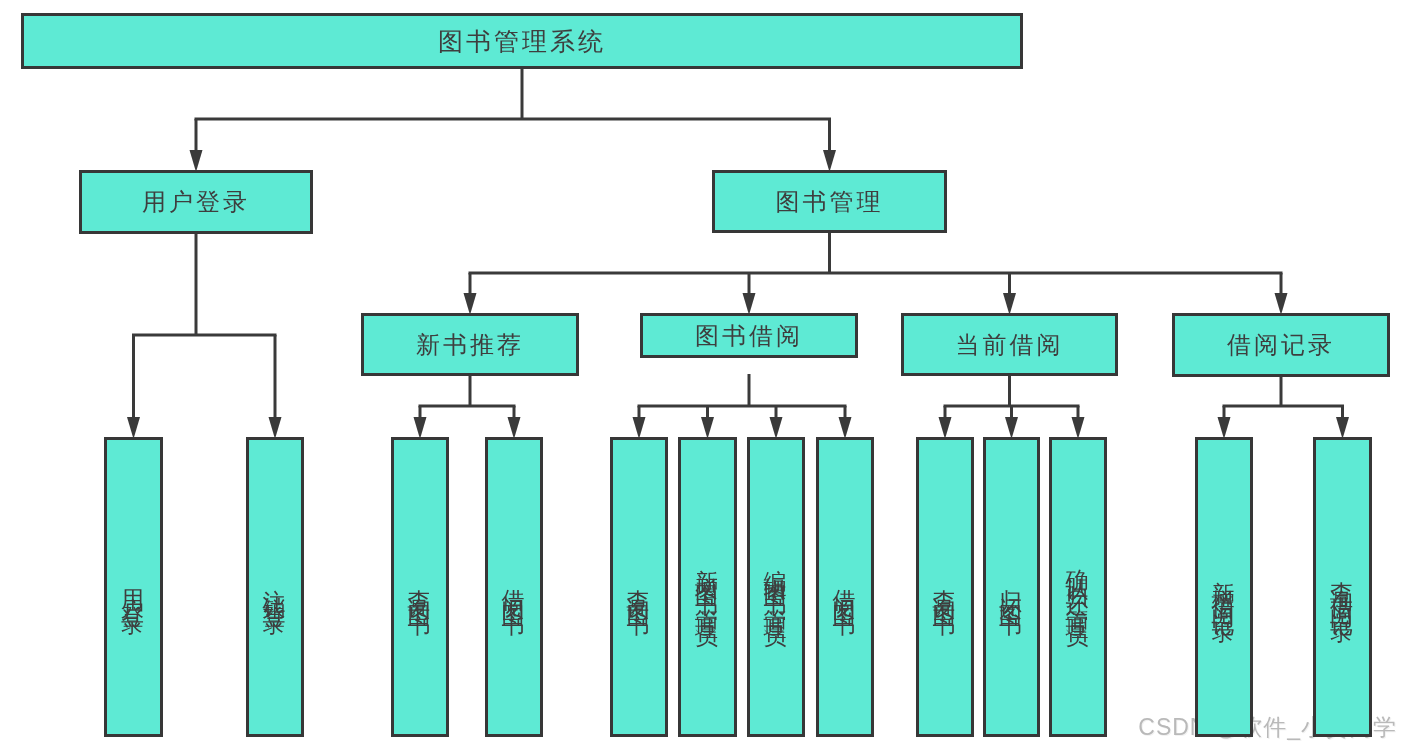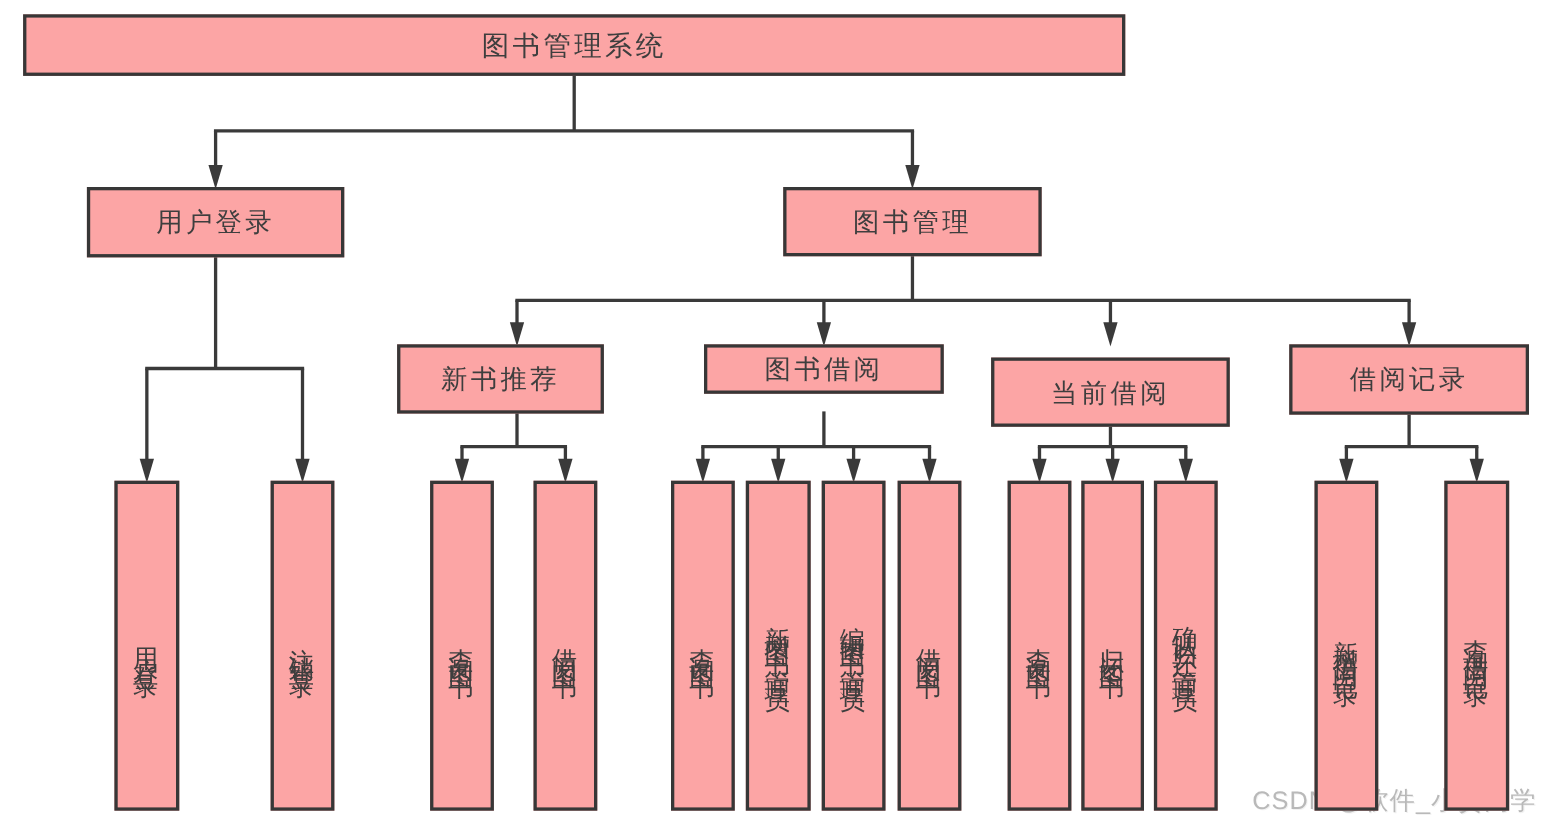--- a/index.html
+++ b/index.html
@@ -18,21 +18,21 @@
   #connectors {
     position: absolute;
     left: 0;
     top: 0;
     width: 1405px;
     height: 747px;
   }
   .node {
     position: absolute;
     box-sizing: border-box;
-    background: #fca5a5;
+    background: #5eead4;
     border: 3px solid #373737;
     display: flex;
     align-items: center;
     justify-content: center;
     color: #3e3e3e;
   }
   .node.h span {
     font-size: 24px;
     letter-spacing: 3px;
     white-space: nowrap;
@@ -121,27 +121,27 @@
   <div id="watermark" style="color: rgb(185, 185, 185);">CSDN @软件_小贺同学</div>
 <div class="node h root" style="left: 21px; top: 13px; width: 1002px; height: 56px; border-color: rgb(55, 55, 55); color: rgb(62, 62, 62);">
       <span>图书管理系统</span>
     </div>
     <div class="node h" style="left: 79px; top: 170px; width: 234px; height: 64px; border-color: rgb(55, 55, 55); color: rgb(62, 62, 62);">
       <span>用户登录</span>
     </div>
     <div class="node h" style="left: 712px; top: 170px; width: 235px; height: 63px; border-color: rgb(55, 55, 55); color: rgb(62, 62, 62);">
       <span>图书管理</span>
     </div>
-    <div class="node h" style="left: 361px; top: 313px; width: 188px; height: 63px; border-color: rgb(55, 55, 55); color: rgb(62, 62, 62);">
+    <div class="node h" style="left: 361px; top: 313px; width: 218px; height: 63px; border-color: rgb(55, 55, 55); color: rgb(62, 62, 62);">
       <span>新书推荐</span>
     </div>
     <div class="node h" style="left: 640px; top: 313px; width: 218px; height: 45px; border-color: rgb(55, 55, 55); color: rgb(62, 62, 62);">
       <span>图书借阅</span>
     </div>
-    <div class="node h" style="left: 901px; top: 325px; width: 217px; height: 63px; border-color: rgb(55, 55, 55); color: rgb(62, 62, 62);">
+    <div class="node h" style="left: 901px; top: 313px; width: 217px; height: 63px; border-color: rgb(55, 55, 55); color: rgb(62, 62, 62);">
       <span>当前借阅</span>
     </div>
     <div class="node h" style="left: 1172px; top: 313px; width: 218px; height: 64px; border-color: rgb(55, 55, 55); color: rgb(62, 62, 62);">
       <span>借阅记录</span>
     </div>
     <div class="node v" style="left: 104px; top: 437px; width: 59px; height: 300px; border-color: rgb(55, 55, 55); color: rgb(62, 62, 62);">
       <span>用户登录</span>
     </div>
     <div class="node v" style="left: 246px; top: 437px; width: 58px; height: 300px; border-color: rgb(55, 55, 55); color: rgb(62, 62, 62);">
       <span>注销登录</span>

